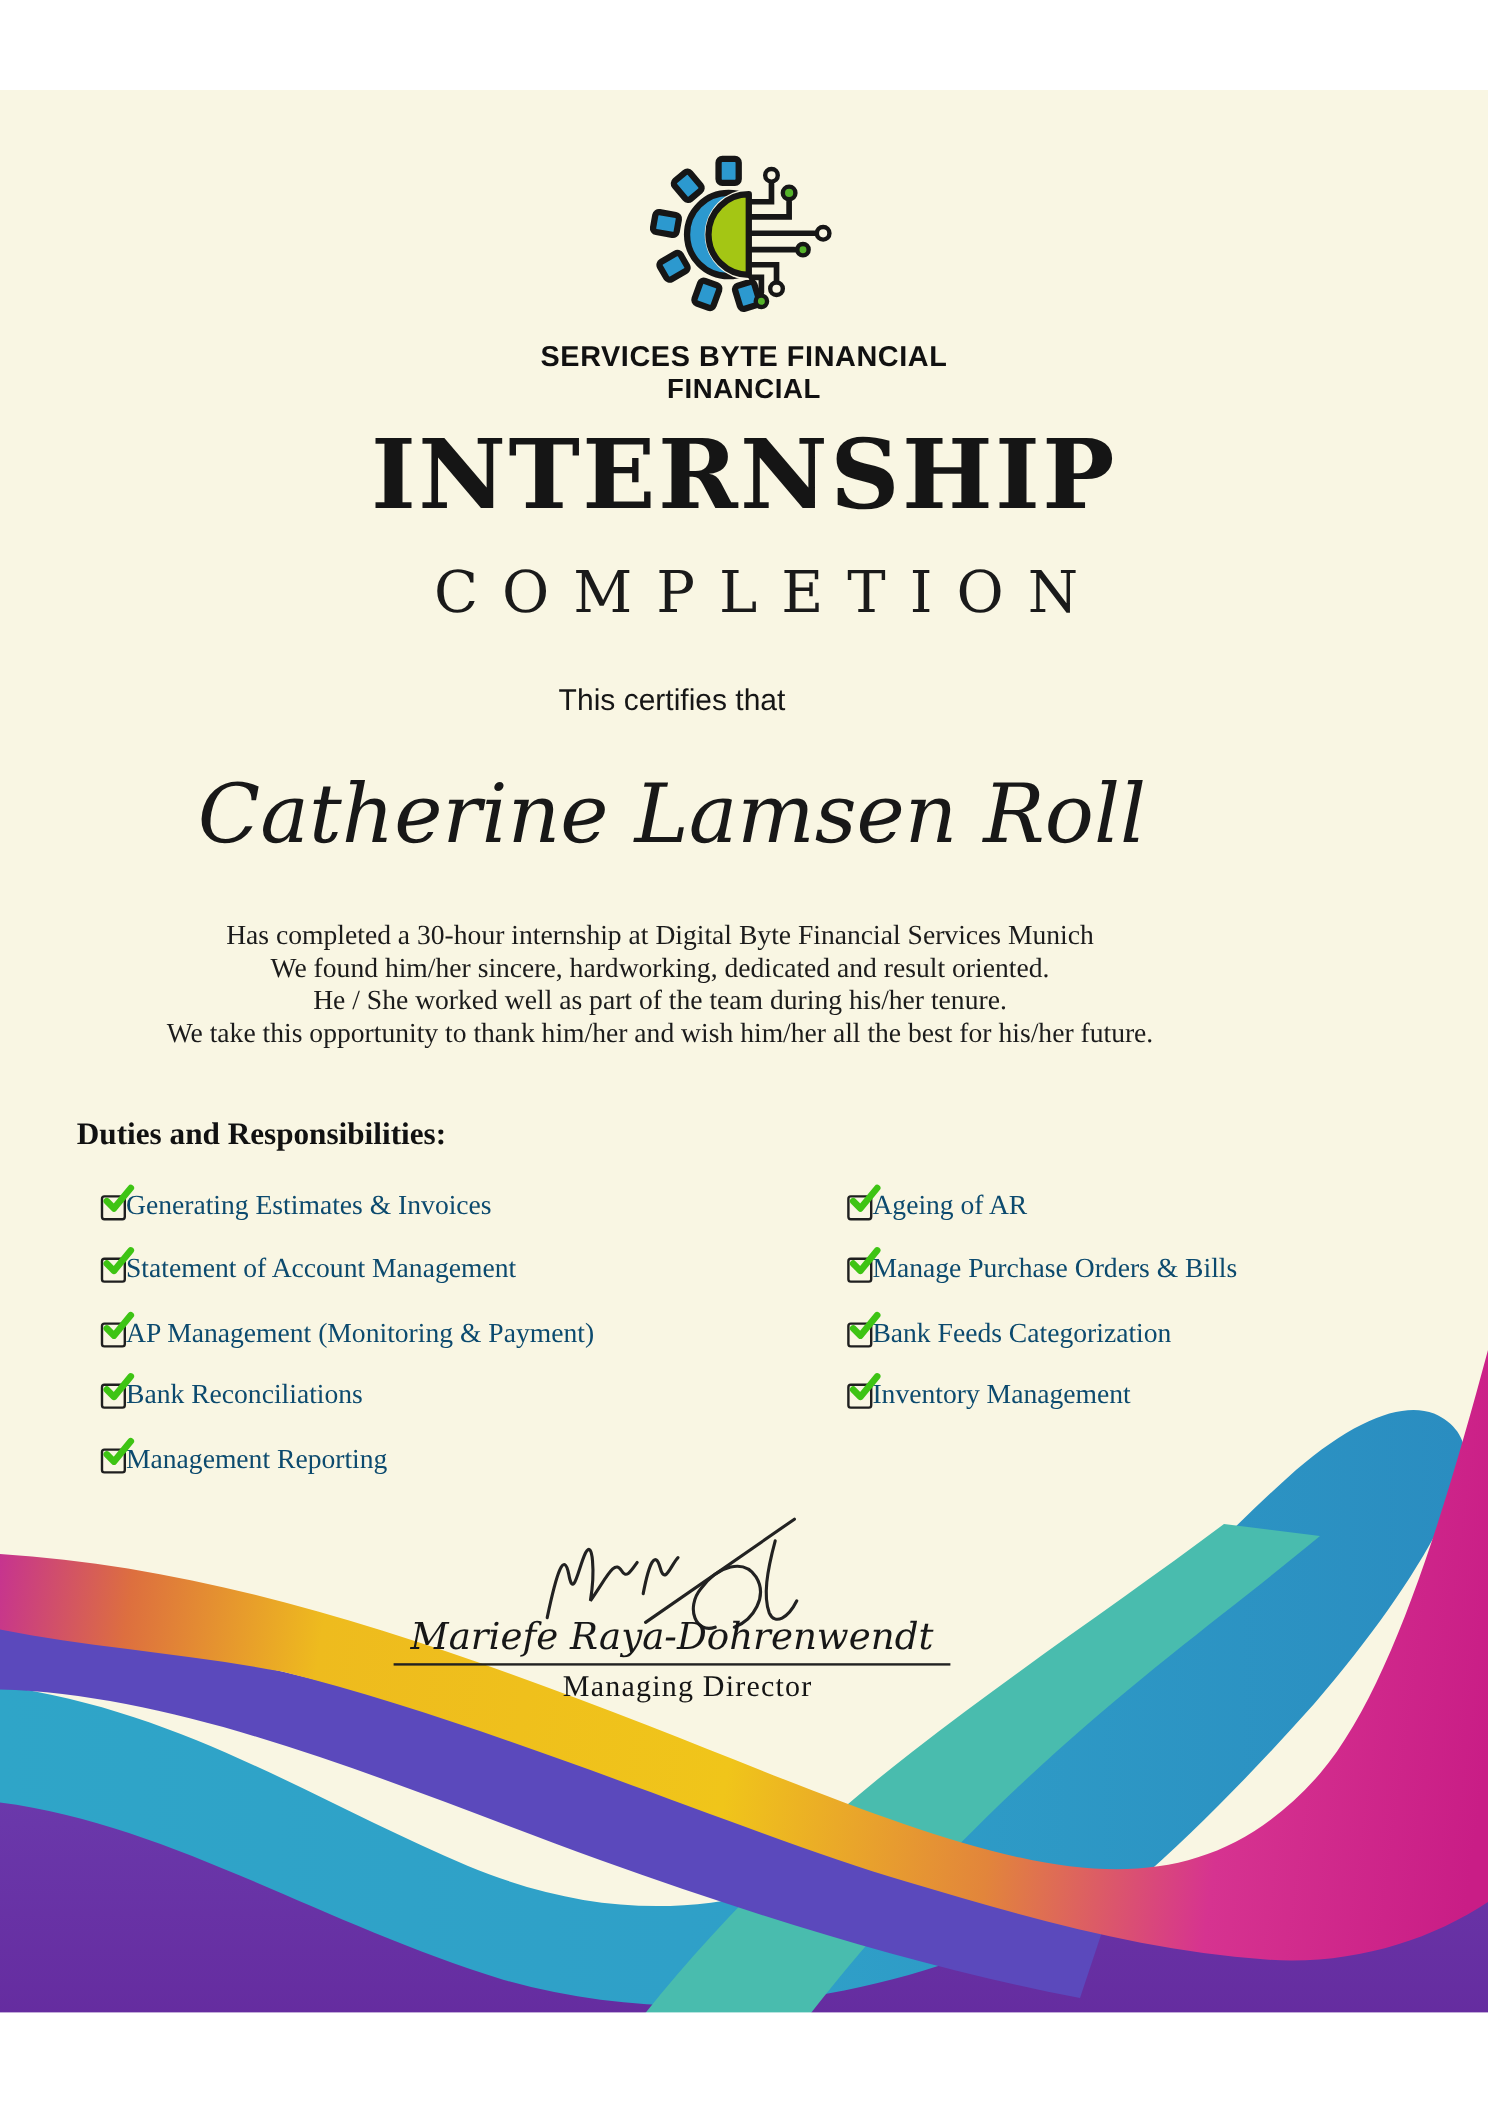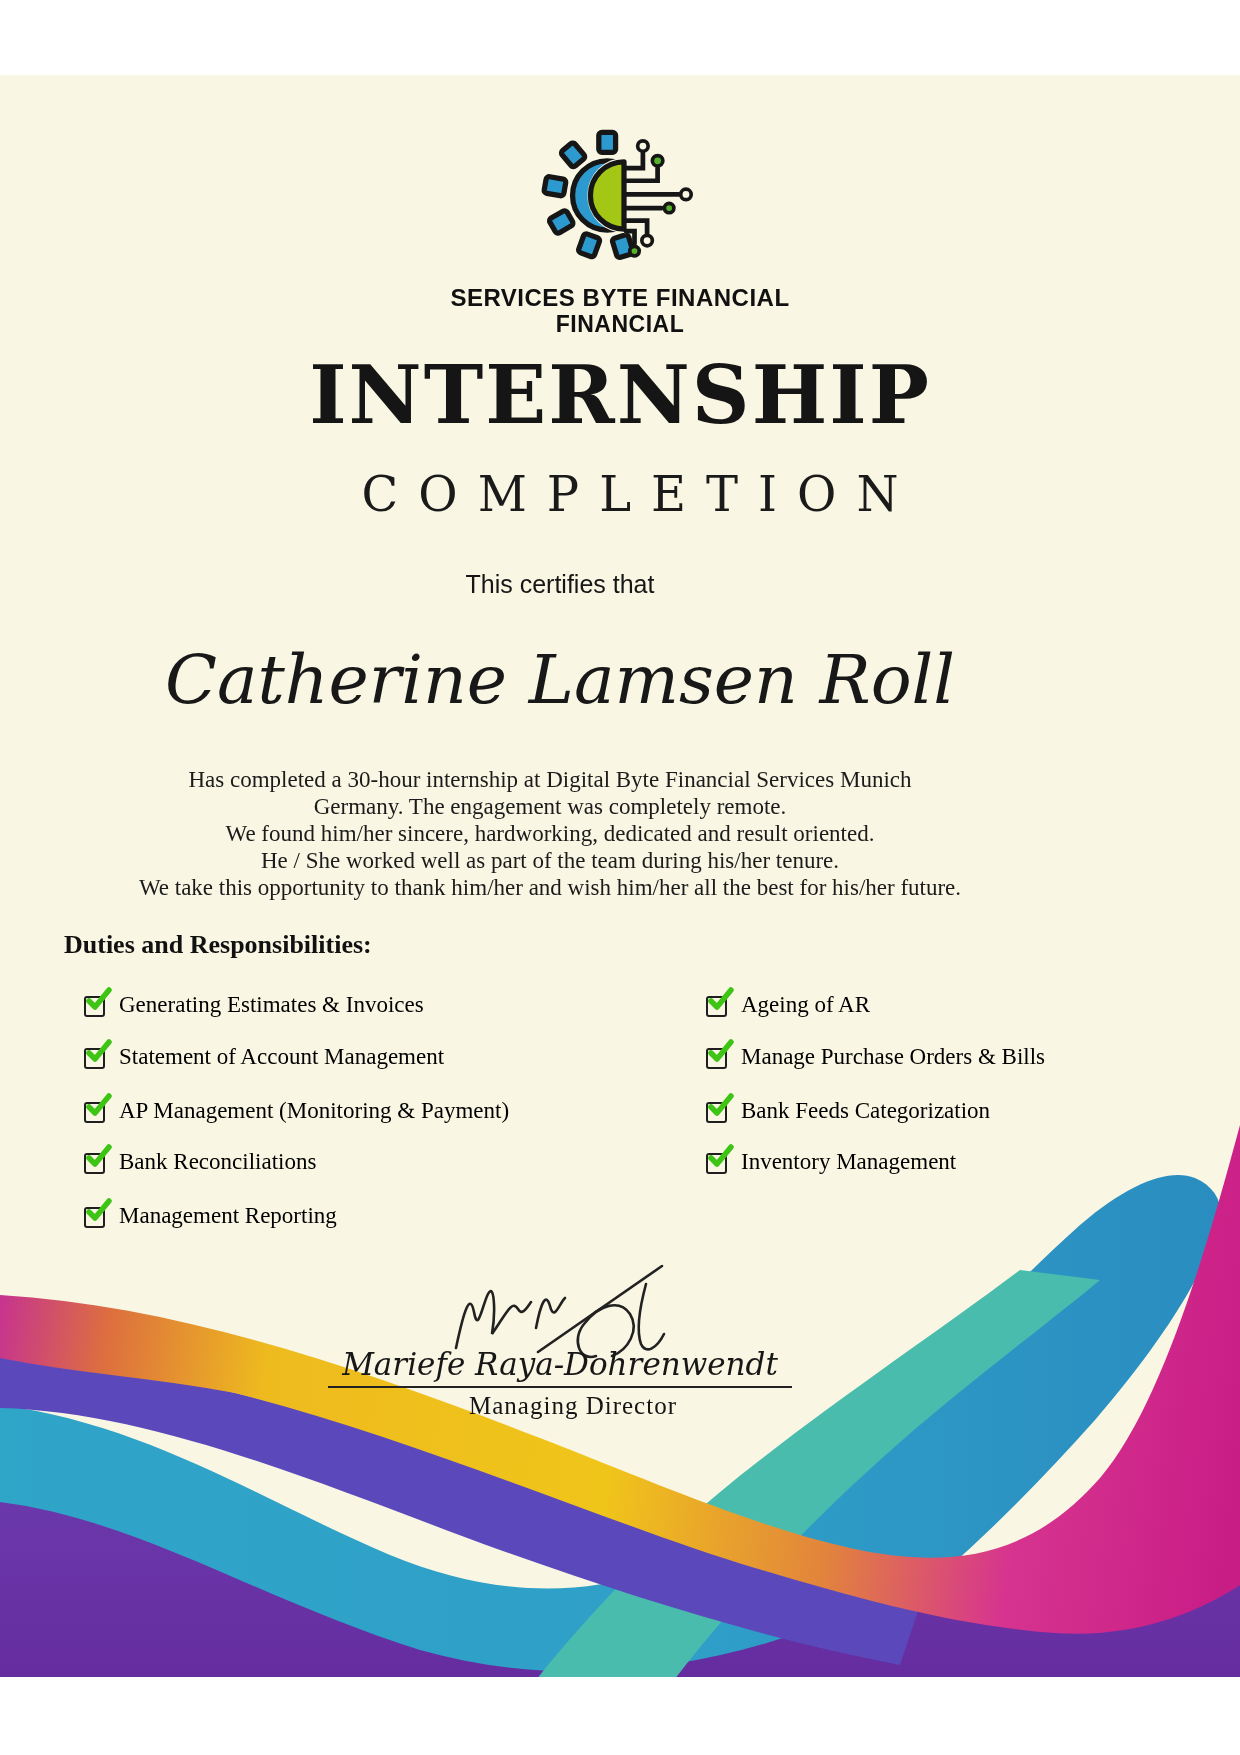--- a/index.html
+++ b/index.html
@@ -22,21 +22,21 @@
     font-family:"Liberation Sans", sans-serif; font-size:25px; color:#161616; }
 
   .recipient { position:absolute; left:0; top:640px; width:1120px; text-align:center;
     font-family:"DejaVu Serif", serif; font-style:italic; font-size:68px; color:#181818; }
 
   .body-par { position:absolute; left:0; top:766px; width:1100px; text-align:center;
     font-size:23px; line-height:27px; color:#1b1b1b; }
 
   .duties-h { position:absolute; left:64px; top:930px; font-size:26px; font-weight:bold; color:#111; }
 
-  .duty { position:absolute; display:flex; align-items:flex-start; gap:14px; font-size:23px; color:#000000; }
+  .duty { position:absolute; display:flex; align-items:flex-start; font-size:23px; color:#0c4a6e; }
   .cbox { position:relative; flex:0 0 auto; width:17px; height:17px; margin-top:4px;
           border:2.5px solid #1f1f1f; border-radius:3px; }
   .cbox svg { position:absolute; left:-1px; top:-11px; width:27px; height:26px; overflow:visible; }
 
   .sig-scribble { position:absolute; left:438px; top:1252px; width:292px; height:118px; }
   .sig-name { position:absolute; left:0; top:1346px; width:1120px; text-align:center; }
   .sig-name span { display:inline-block; font-family:"DejaVu Serif", serif; font-style:italic;
     font-size:31px; color:#171717; border-bottom:2px solid #222; padding:0 14px 4px 14px; }
   .sig-title { position:absolute; left:0; top:1392px; width:1120px; text-align:center;
     font-size:25px; letter-spacing:1px; color:#151515;padding-left:13px; }
@@ -117,21 +117,20 @@
   <div class="logo-line1">SERVICES BYTE FINANCIAL</div>
   <div class="logo-line2">FINANCIAL</div>
 
   <div class="title-main">INTERNSHIP</div>
   <div class="title-sub">COMPLETION</div>
   <div class="certifies">This certifies that</div>
   <div class="recipient">Catherine Lamsen Roll</div>
 
   <div class="body-par">
     <div>Has completed a 30-hour internship at Digital Byte Financial Services Munich</div>
-    <div>Germany. The engagement was completely remote.</div>
     <div>We found him/her sincere, hardworking, dedicated and result oriented.</div>
     <div>He / She worked well as part of the team during his/her tenure.</div>
     <div>We take this opportunity to thank him/her and wish him/her all the best for his/her future.</div>
   </div>
 
   <div class="duties-h">Duties and Responsibilities:</div>
 
   <div class="duty" style="left:84px; top:992px;">
     <span class="cbox">
         <svg viewBox="0 0 27 26">

